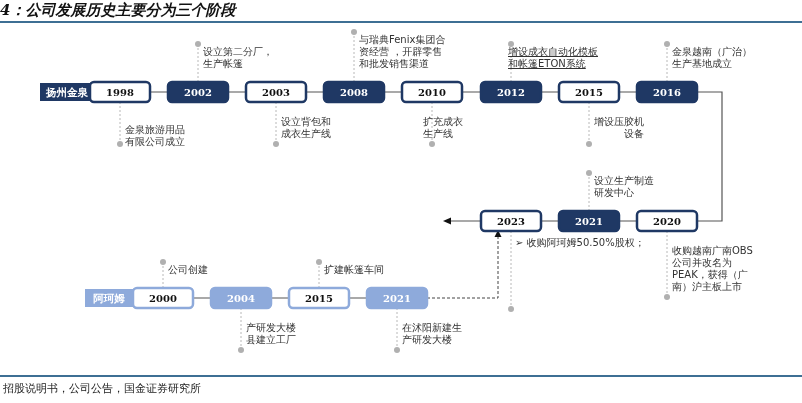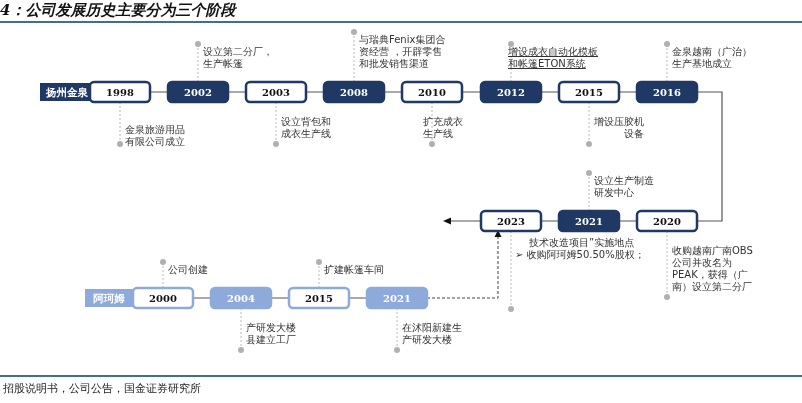--- a/index.html
+++ b/index.html
@@ -123,32 +123,31 @@
     </div>
     <div class="ann" style="left: 594px; top: 116px; text-align: right;">
       <span class="bul">增设压胶机</span>
       <span class="bul">设备</span>
     </div>
     <div class="ann" style="left: 672px; top: 46px;">
       <span class="bul">金泉越南（广治）</span>
       <span class="bul">生产基地成立</span>
     </div>
     <div class="ann" style="left: 515px; top: 237px;">
-      <span class="bul-ind">技术改造项目”实施地点</span>
       <span class="bul">➢  收购阿珂姆50.50%股权；</span>
     </div>
     <div class="ann" style="left: 594px; top: 175px;">
       <span class="bul">设立生产制造</span>
       <span class="bul">研发中心</span>
     </div>
     <div class="ann" style="left: 672px; top: 245px;">
       <span class="bul">收购越南广南OBS</span>
       <span class="bul">公司并改名为</span>
       <span class="bul">PEAK，获得（广</span>
-      <span class="bul">南）设立第二分厂</span>
+      <span class="bul">南）沪主板上市</span>
     </div>
     <div class="ann" style="left: 168px; top: 264px;">
       <span class="bul">公司创建</span>
     </div>
     <div class="ann" style="left: 246px; top: 322px;">
       <span class="bul">产研发大楼</span>
       <span class="bul">县建立工厂</span>
     </div>
     <div class="ann" style="left: 324px; top: 264px;">
       <span class="bul">扩建帐篷车间</span>

